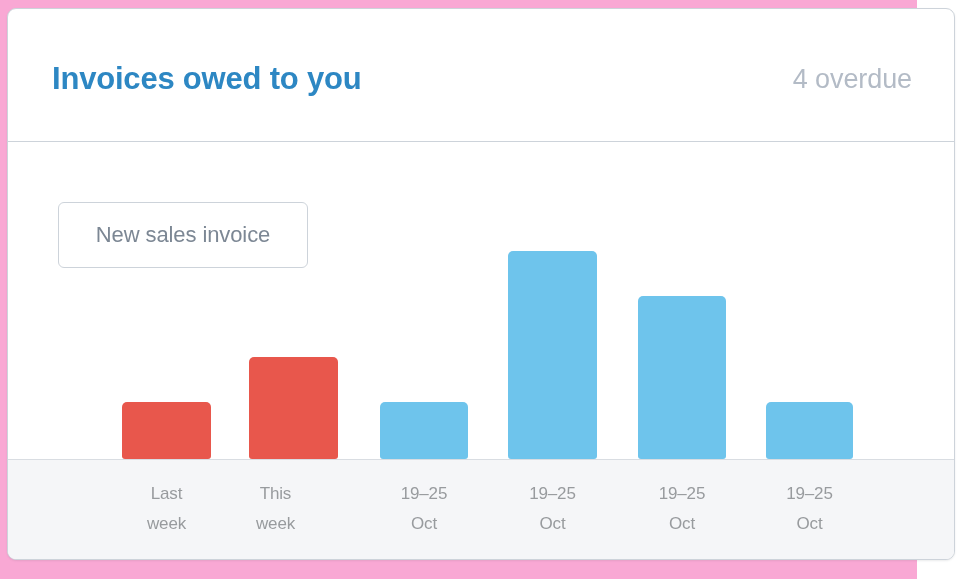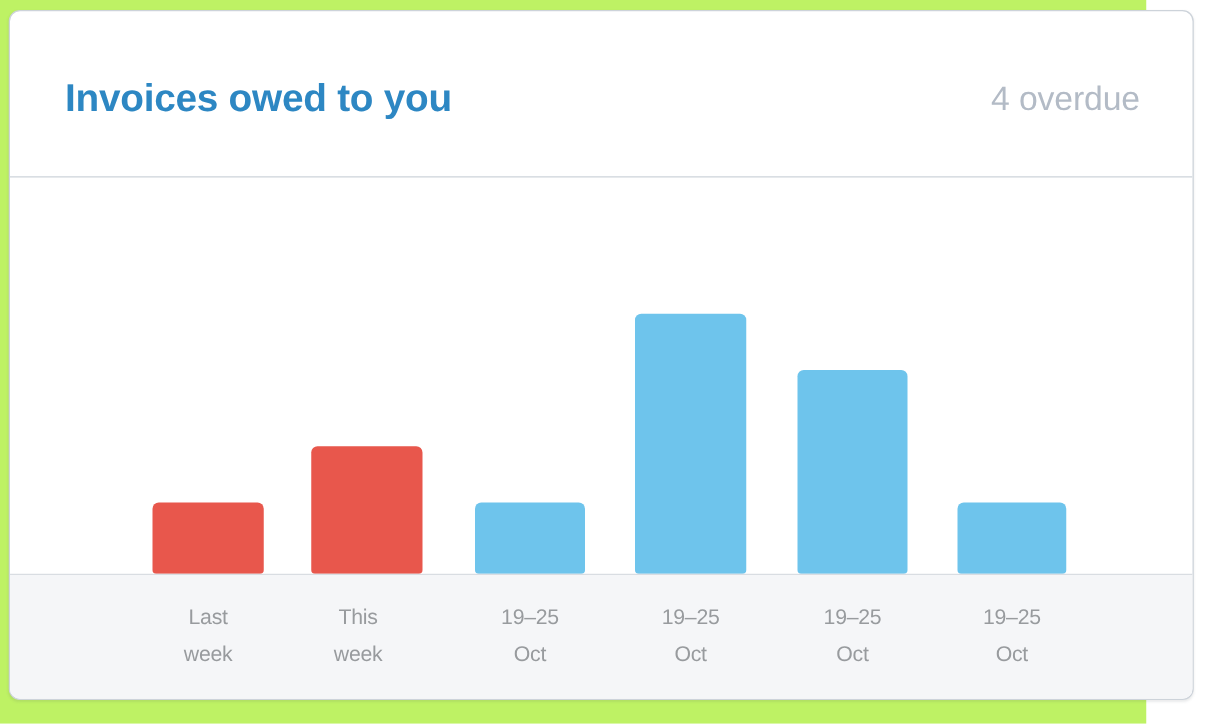--- a/index.html
+++ b/index.html
@@ -12,21 +12,21 @@
     height: 579px;
     background: #ffffff;
     font-family: "Liberation Sans", sans-serif;
     overflow: hidden;
   }
 
   #stage {
     position: relative;
     width: 917px;
     height: 579px;
-    background: #bef264;
+    background: #f9a8d4;
   }
 
   
   .card {
     position: absolute;
     left: 7px;
     top: 8px;
     width: 948px;
     height: 552px;
     background: #ffffff;
@@ -204,24 +204,25 @@
               <div class="bar blue" style="left: 372px; width: 88px; height: 57px; background: rgb(110, 196, 236);"></div>
               <div class="bar blue" style="left: 500px; width: 89px; height: 208px; background: rgb(110, 196, 236);"></div>
               <div class="bar blue" style="left: 630px; width: 88px; height: 163px; background: rgb(110, 196, 236);"></div>
               <div class="bar blue" style="left: 758px; width: 87px; height: 57px; background: rgb(110, 196, 236);"></div>
             </div>
         </div>
         <div class="axis-line"></div>
         <div class="label-band"></div>
         <div class="x-labels" id="x-labels">
             <div class="x-label" style="left: 94px; width: 129px;"><span class="l1">Last</span><span class="l2">week</span></div>
-            <div class="x-label" style="left: 214px; width: 129px;"><span class="l1">This</span><span class="l2">week</span></div>
+            <div class="x-label" style="left: 203px; width: 129px;"><span class="l1">This</span><span class="l2">week</span></div>
             <div class="x-label" style="left: 352px; width: 128px;"><span class="l1">19–25</span><span class="l2">Oct</span></div>
             <div class="x-label" style="left: 480px; width: 129px;"><span class="l1">19–25</span><span class="l2">Oct</span></div>
             <div class="x-label" style="left: 610px; width: 128px;"><span class="l1">19–25</span><span class="l2">Oct</span></div>
             <div class="x-label" style="left: 738px; width: 127px;"><span class="l1">19–25</span><span class="l2">Oct</span></div>
           </div>
       </div>
 
+      <button class="new-invoice-button">New sales invoice</button>
 
     </div>
   </div>
 </div>
 
 </body></html>

